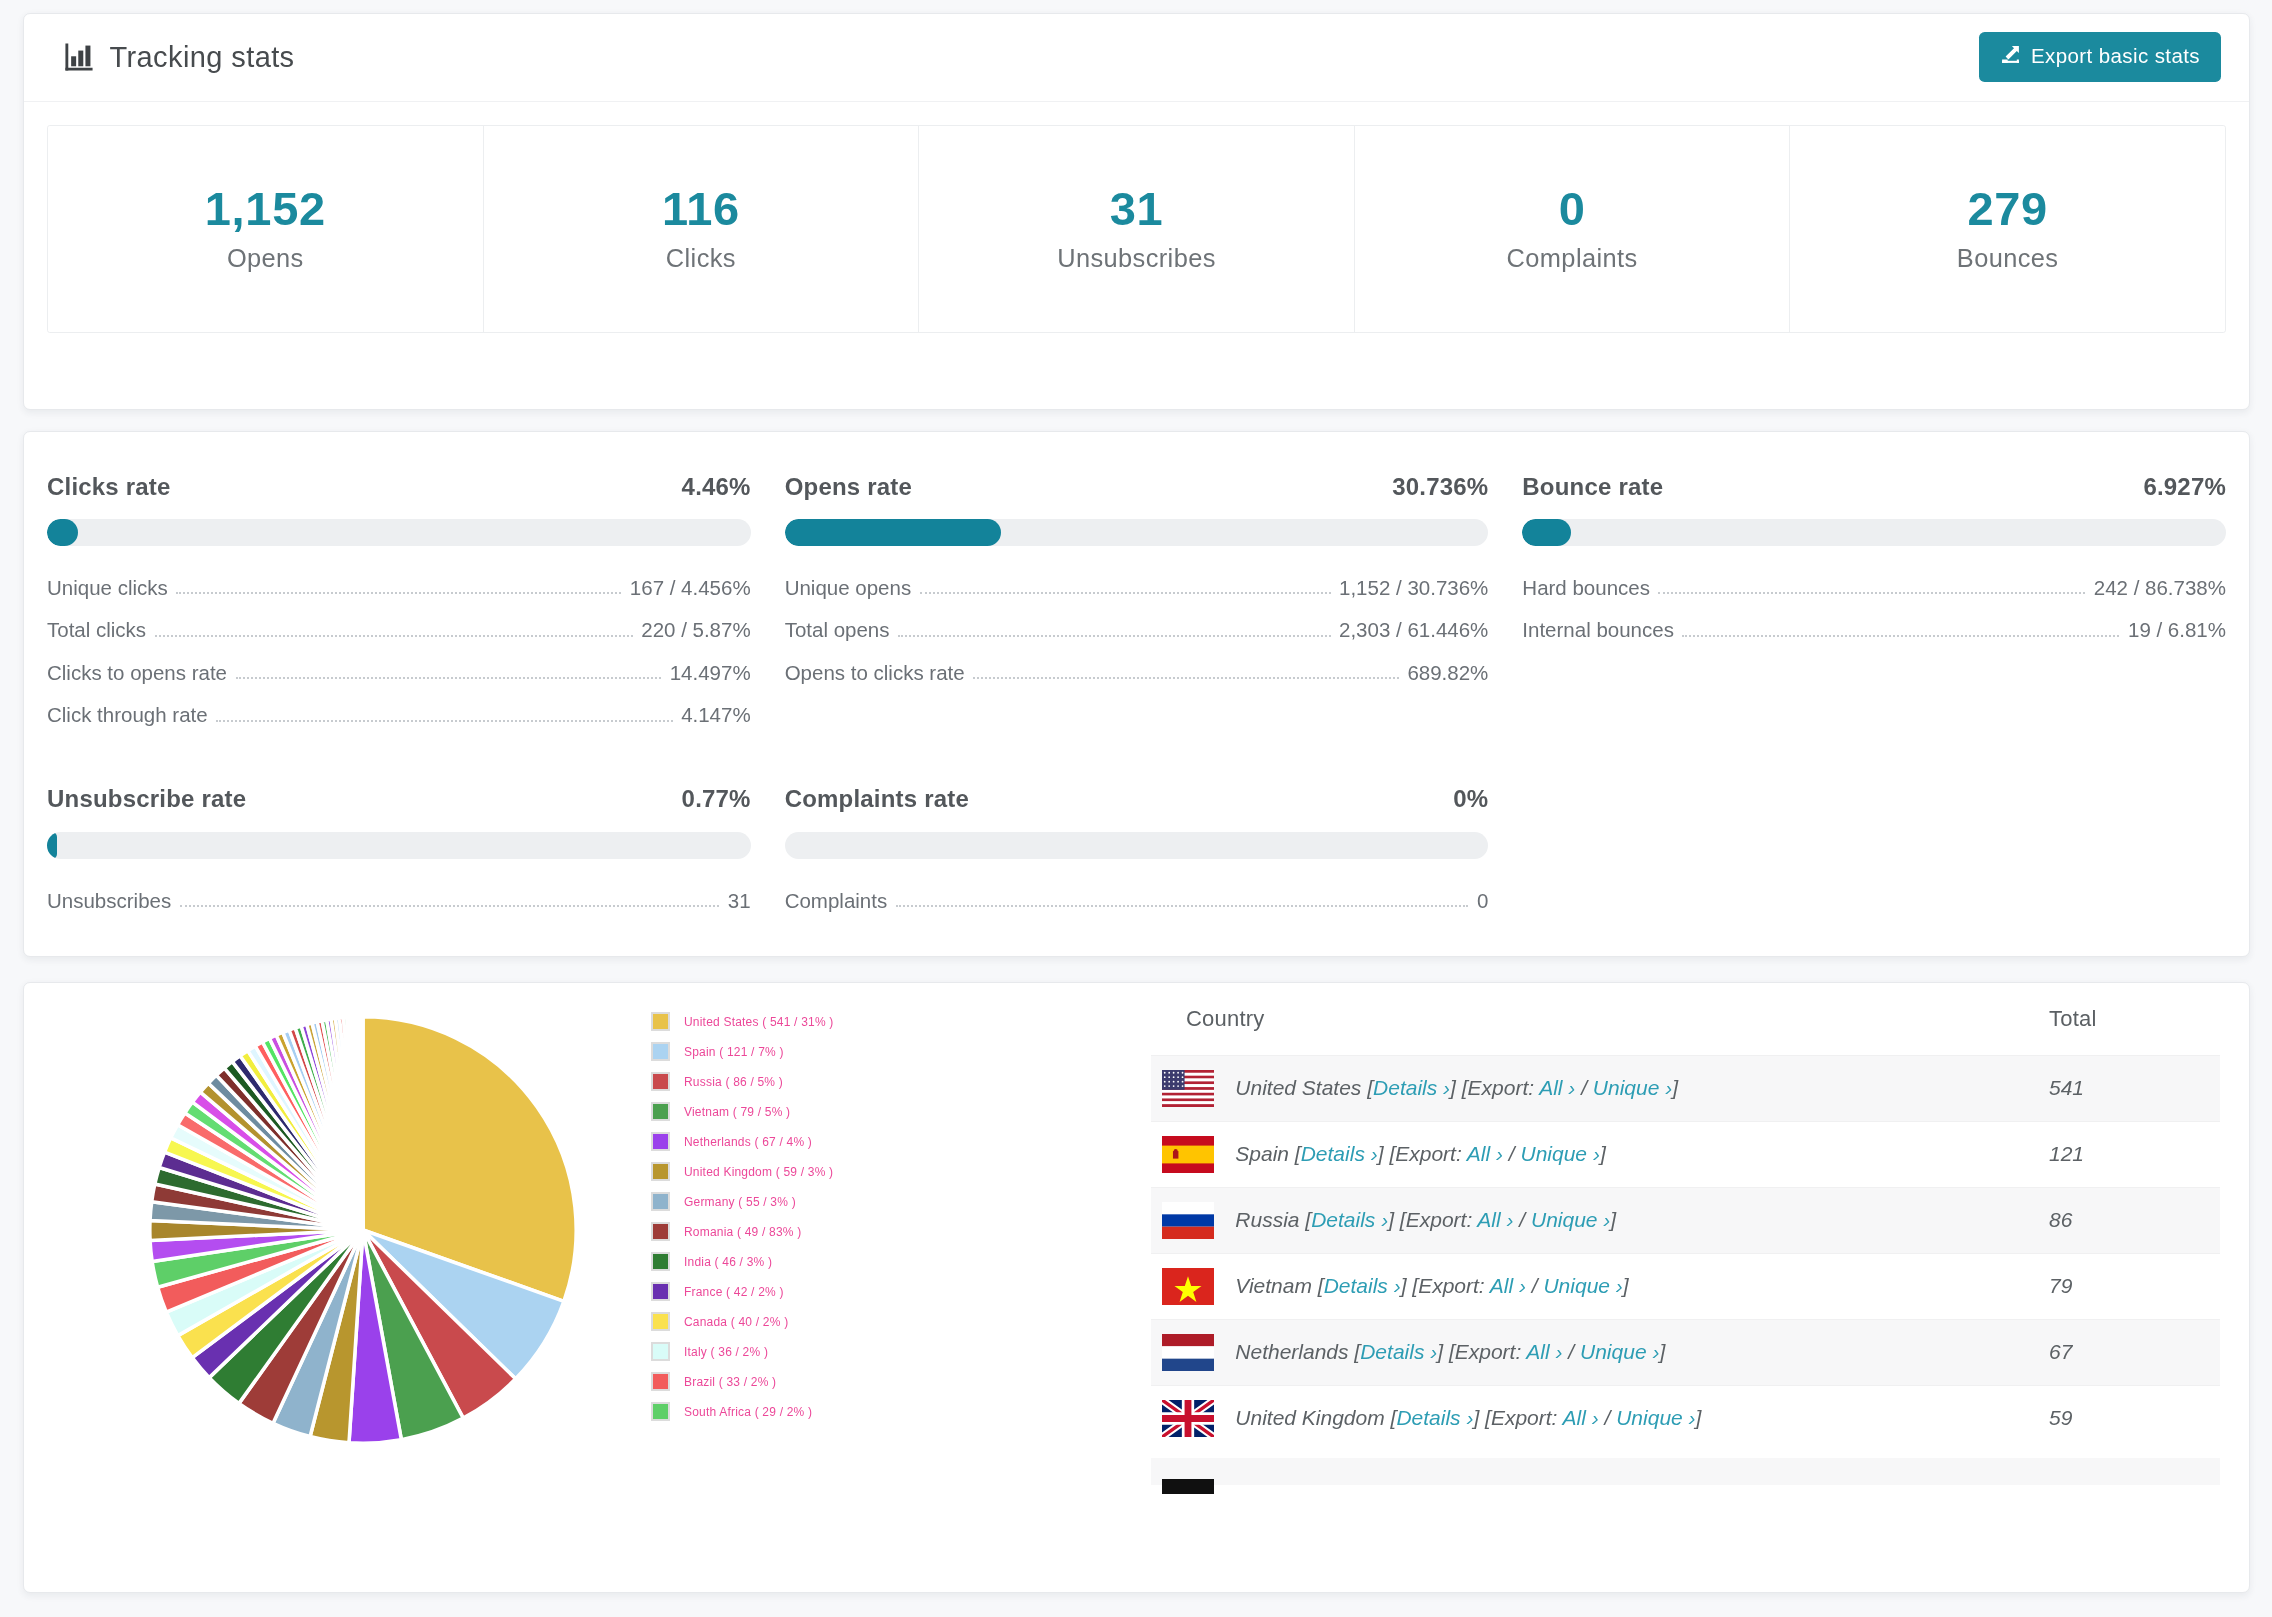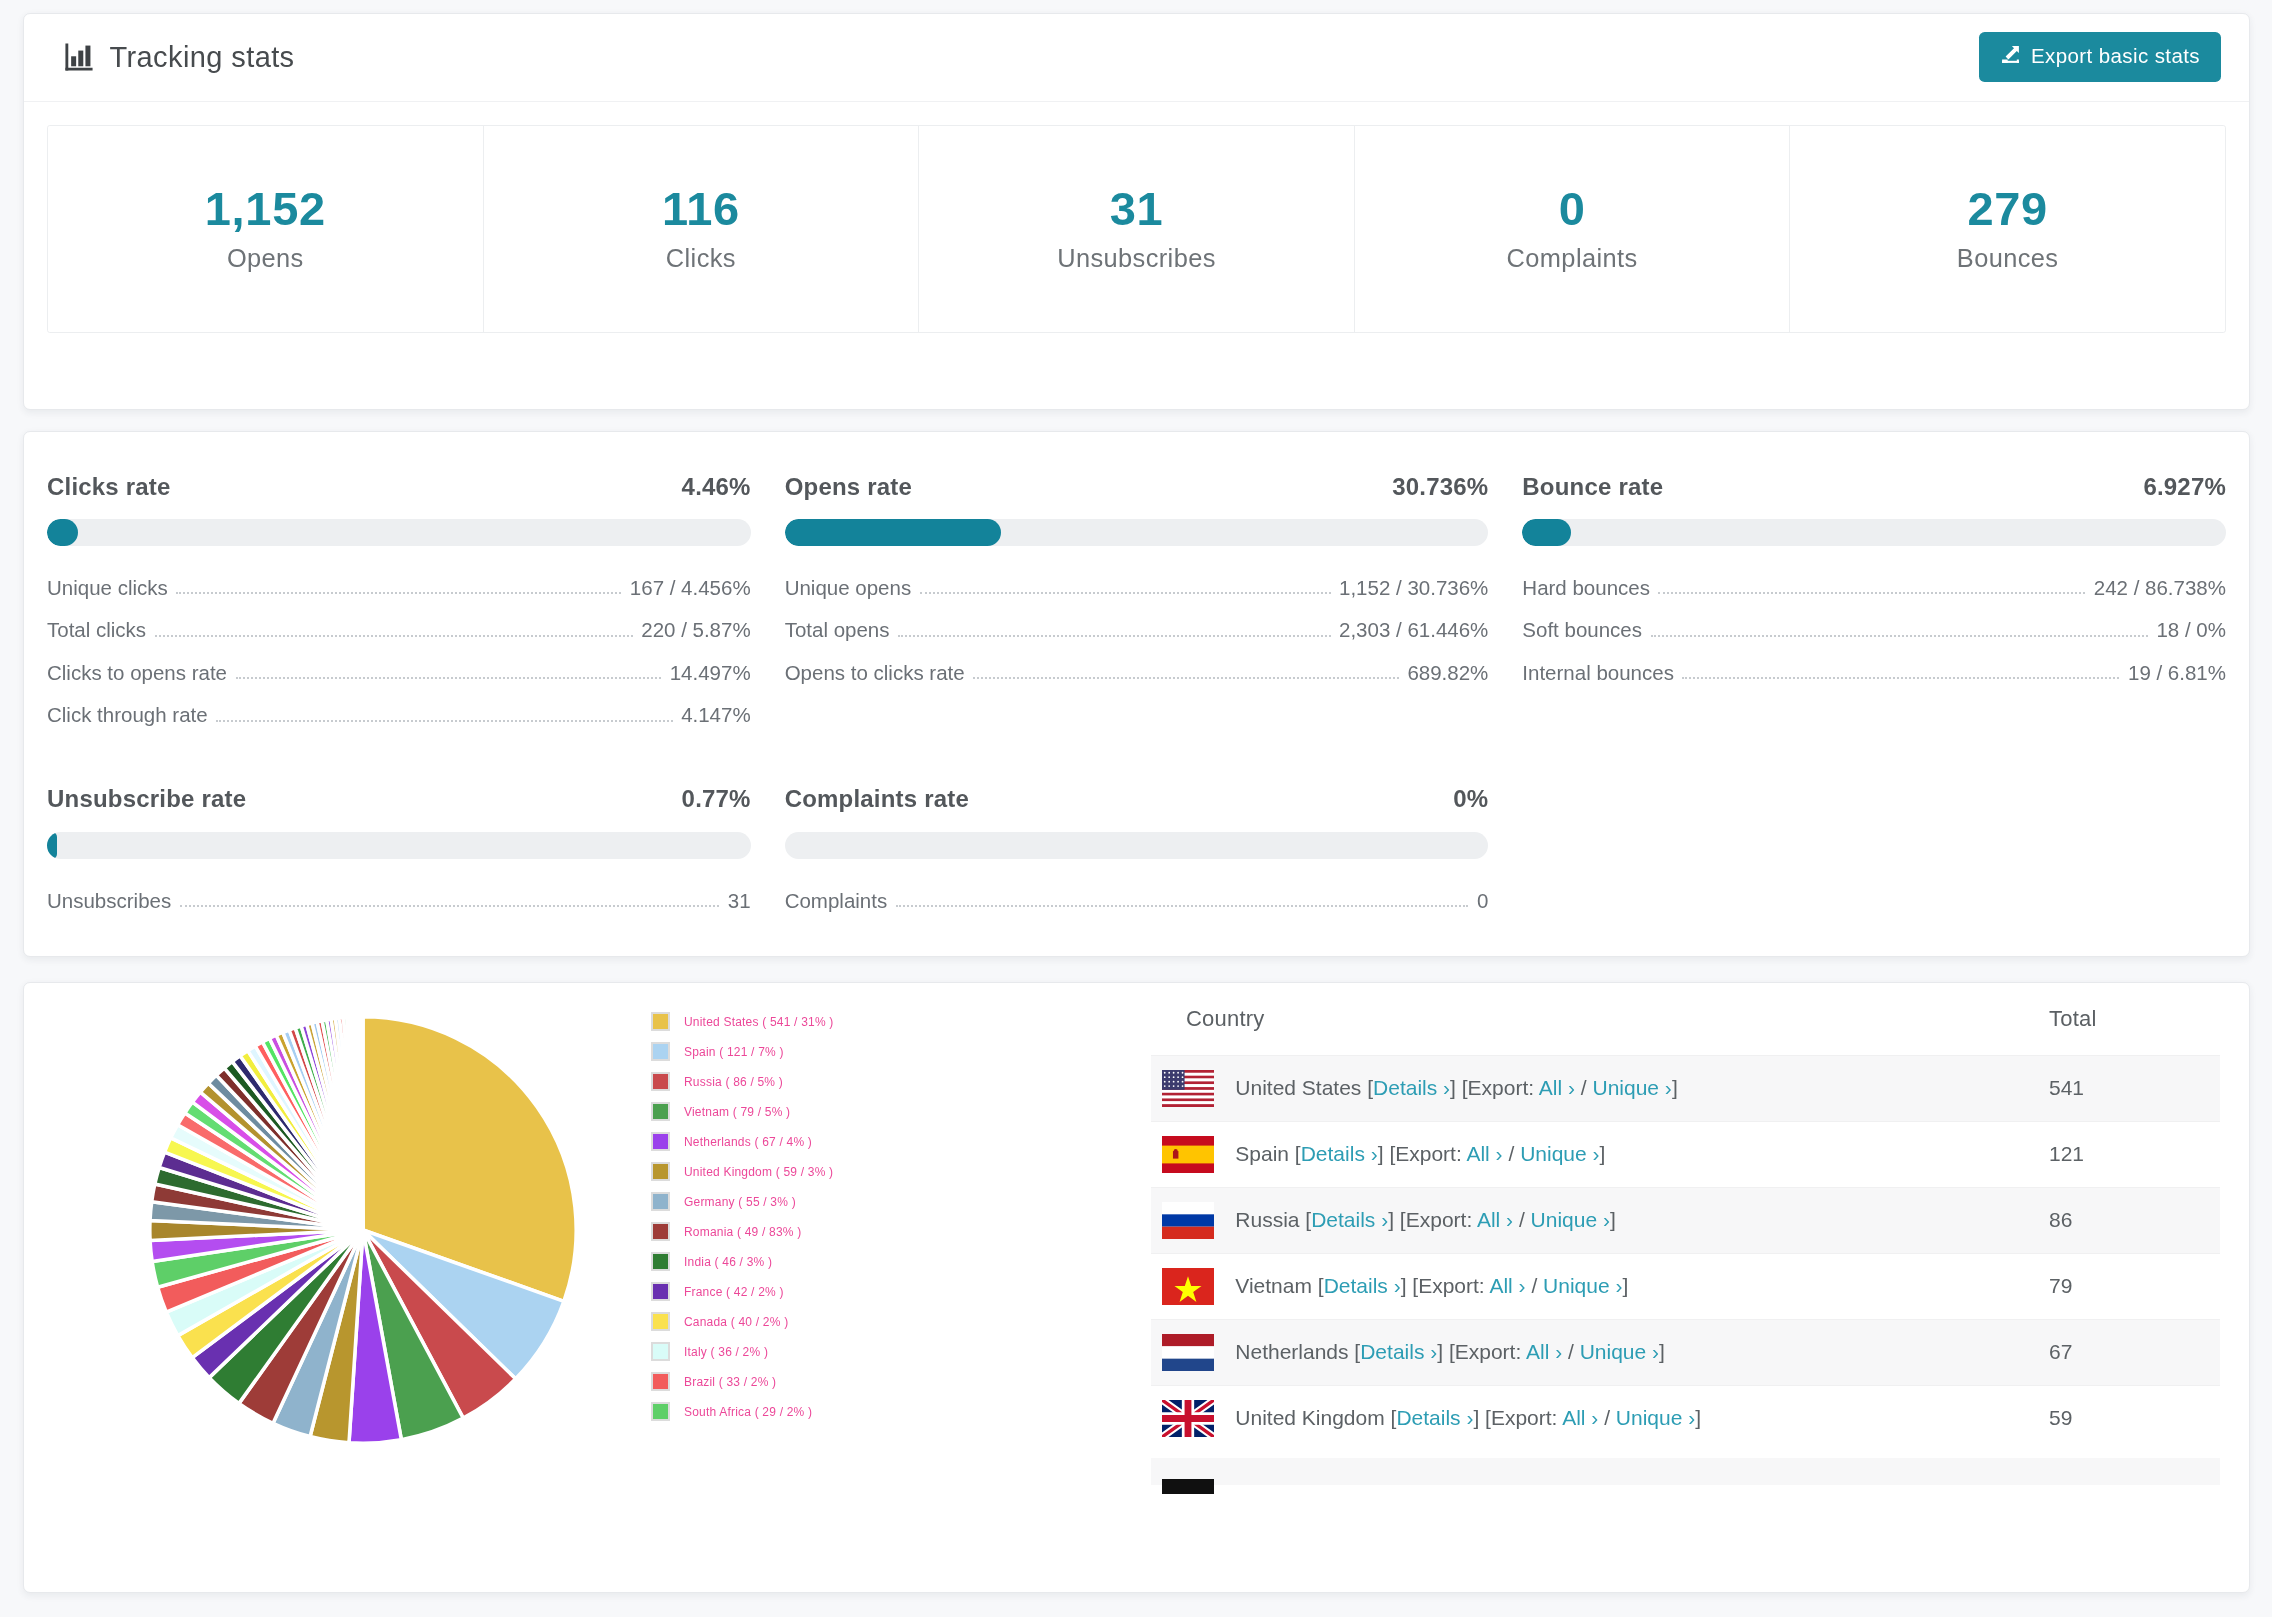--- a/index.html
+++ b/index.html
@@ -72,21 +72,21 @@
   .legend { position:absolute; left:627px; top:24px; }
   .legend-item { display:flex; align-items:center; height:30px; cursor:pointer; }
   .legend-swatch { width:19px; height:19px; border:2.1px solid #dcdcdc; margin-right:14px; flex:none; }
   .legend-label { font-size:12px; color:#ec4899; letter-spacing:0.2px; white-space:nowrap; }
   .geo-table { position:absolute; left:1127px; top:0; width:1069px; }
   .geo-thead { position:relative; height:72px; display:flex; align-items:center; }
   .geo-th { font-size:22px; color:#5b6064; letter-spacing:0.2px; }
   .geo-th.country { padding-left:35px; }
   .geo-th.total { position:absolute; left:898px; }
   .geo-row { position:relative; display:flex; align-items:center; height:66px;
-             border-top:1.4px solid #f0f0f1; padding-left:11.3px; font-size:21px; color:#5c6165; }
+             border-top:1.4px solid #f0f0f1; padding-left:11.3px; font-size:21px; color:#5c6165;font-style:italic; }
   .geo-row.odd { background:#f7f7f8; }
   .flag { width:52px; height:37px; flex:none; box-shadow:0 0 0 0.7px #e4e4e4 inset; }
   .flag svg { display:block; width:100%; height:100%; }
   .geo-country-text { margin-left:21px; white-space:nowrap; }
   .geo-link { color:#2d9db4; text-decoration:none; cursor:pointer; }
   .geo-total { position:absolute; left:898px; }
   .geo-partial { position:relative; height:64px; margin-top:7px; }
   .geo-partial .strip { position:absolute; left:0; right:0; top:0; height:27px; background:#f7f7f8; }
   .geo-partial .flag-top { position:absolute; left:11.3px; top:21px; width:52px; height:15.5px; background:#101010; }
   .icon-dark { color:#3e4245; }
@@ -212,25 +212,20 @@
           <span class="rate-pct">6.927%</span>
         </div>
         <div class="rate-bar">
           <div class="rate-fill" style="width: max(6.927%, 10px);"></div>
         </div>
         <div class="rate-rows">
           <div class="rate-row">
             <span class="lbl">Hard bounces</span>
             <span class="leader"></span>
             <span class="val">242 / 86.738%</span>
-          </div>
-          <div class="rate-row">
-            <span class="lbl">Soft bounces</span>
-            <span class="leader"></span>
-            <span class="val">18 / 0%</span>
           </div>
           <div class="rate-row">
             <span class="lbl">Internal bounces</span>
             <span class="leader"></span>
             <span class="val">19 / 6.81%</span>
           </div>
         </div>
       </div>
       <div class="rate-block">
         <div class="rate-title-row">

